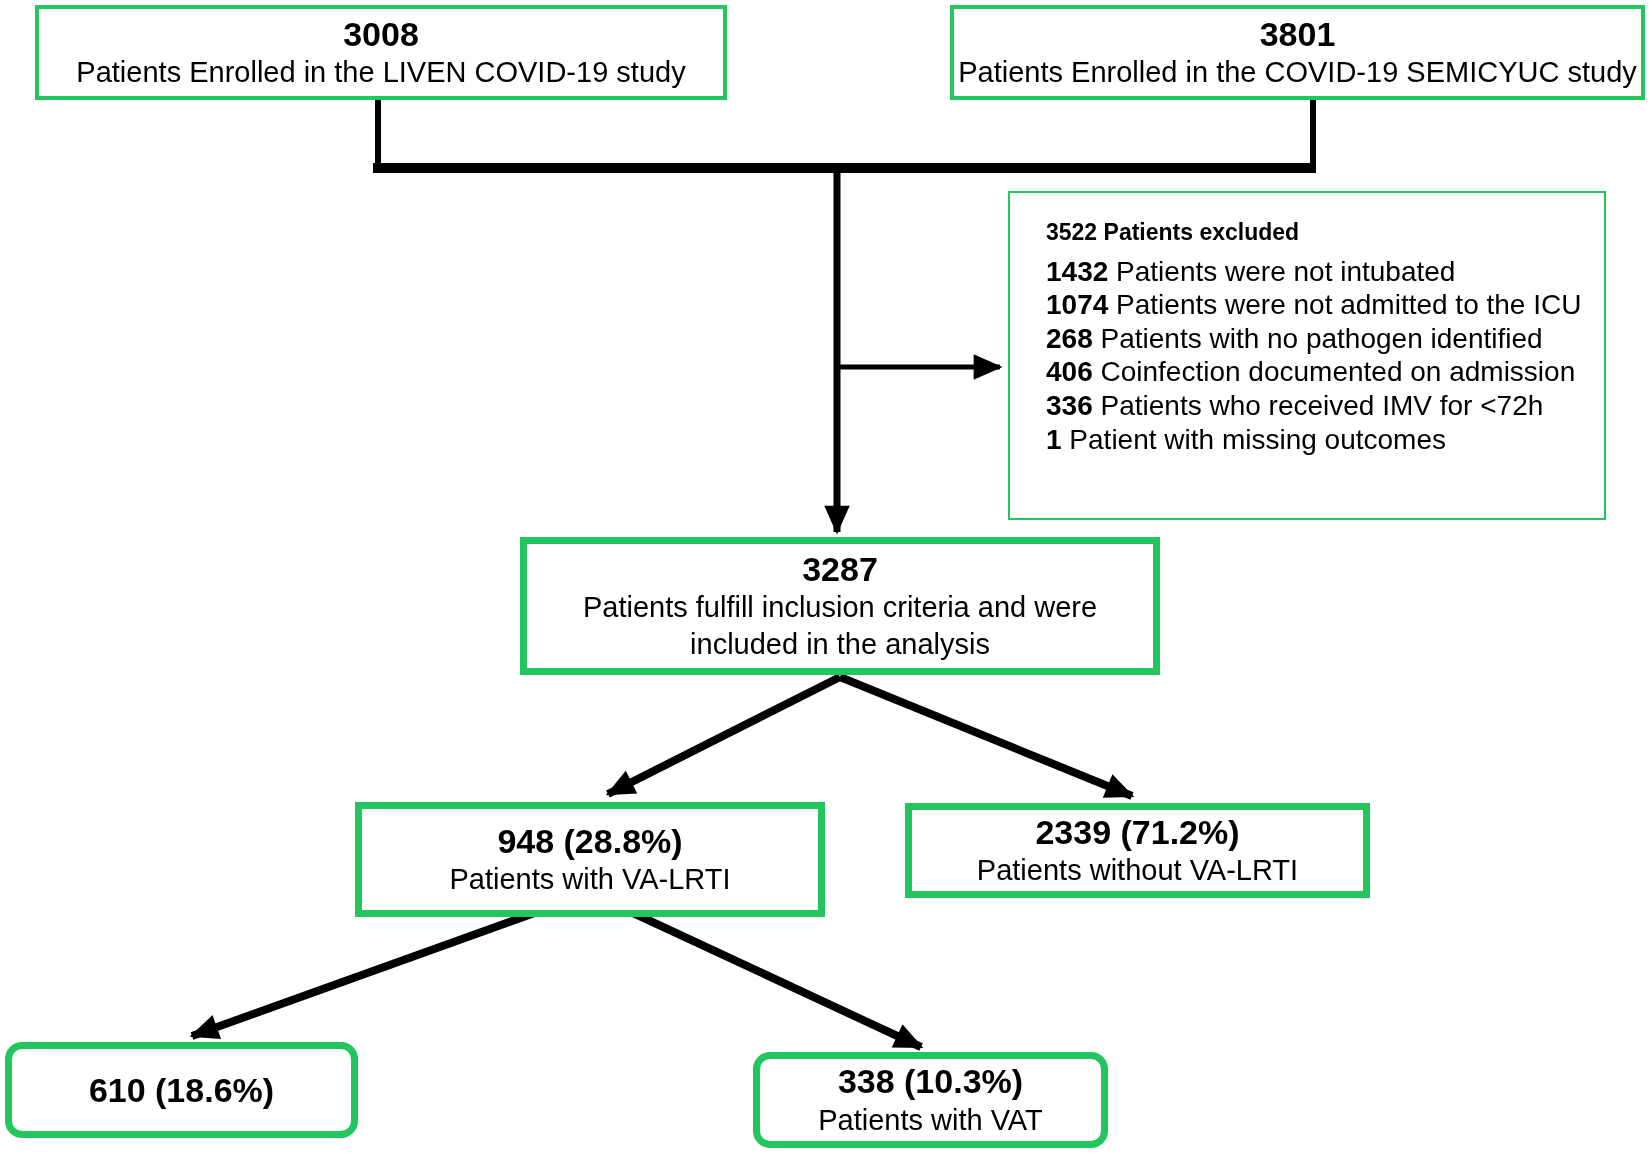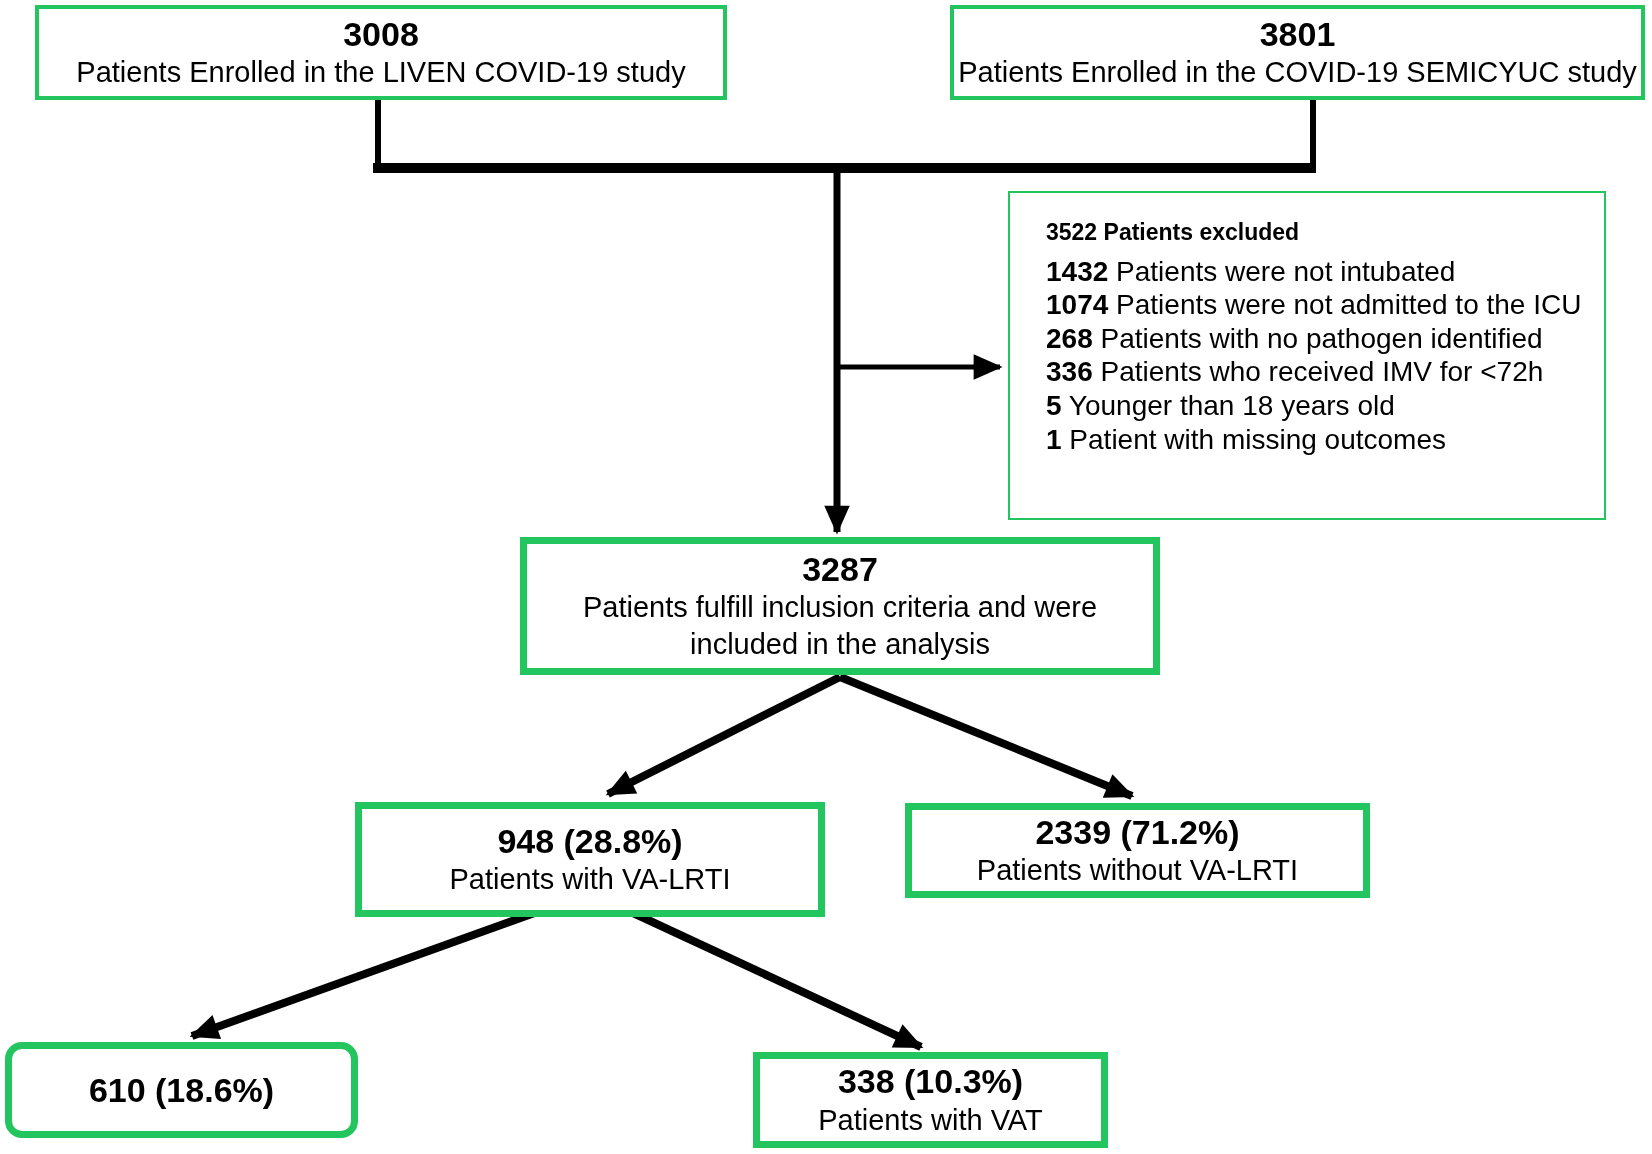--- a/index.html
+++ b/index.html
@@ -41,21 +41,21 @@
   .label {
     font-size: 29px;
     line-height: 1.28;
   }
   #box-liven     { left: 35px;   top: 5px;    width: 692px; height: 95px;  border-width: 4px; }
   #box-semicyuc  { left: 950px;  top: 5px;    width: 695px; height: 95px;  border-width: 4px; }
   #box-included  { left: 520px;  top: 537px;  width: 640px; height: 138px; }
   #box-valrti    { left: 355px;  top: 802px;  width: 470px; height: 115px;  }
   #box-novalrti  { left: 905px;  top: 803px;  width: 465px; height: 95px;  }
   #box-vap       { left: 5px;    top: 1042px; width: 353px; height: 96px; border-radius: 17px;  }
-  #box-vat       { left: 753px;  top: 1052px; width: 355px; height: 96px;  }
+  #box-vat       { left: 753px;  top: 1052px; width: 355px; height: 96px; border-radius: 17px;  }
 
   #box-excluded {
     left: 1008px; top: 191px; width: 598px; height: 329px;
     border-width: 2px;
     display: block;
     text-align: left;
     padding: 26px 14px 0 36px;
   }
   .x-title {
     font-weight: bold;
@@ -109,26 +109,26 @@
     </div>
     <div class="x-item">
       <span class="b">1074</span>
       <span>Patients were not admitted to the ICU</span>
     </div>
     <div class="x-item">
       <span class="b">268</span>
       <span>Patients with no pathogen identified</span>
     </div>
     <div class="x-item">
+      <span class="b">406</span>
+      <span>Coinfection documented on admission</span>
+    </div>
+    <div class="x-item">
       <span class="b">336</span>
       <span>Patients who received IMV for &lt;72h</span>
-    </div>
-    <div class="x-item">
-      <span class="b">5</span>
-      <span>Younger than 18 years old</span>
     </div>
     <div class="x-item">
       <span class="b">1</span>
       <span>Patient with missing outcomes</span>
     </div>
   </div>
 
   <div class="box" id="box-included">
     <div class="num">3287</div>
     <div class="label">

